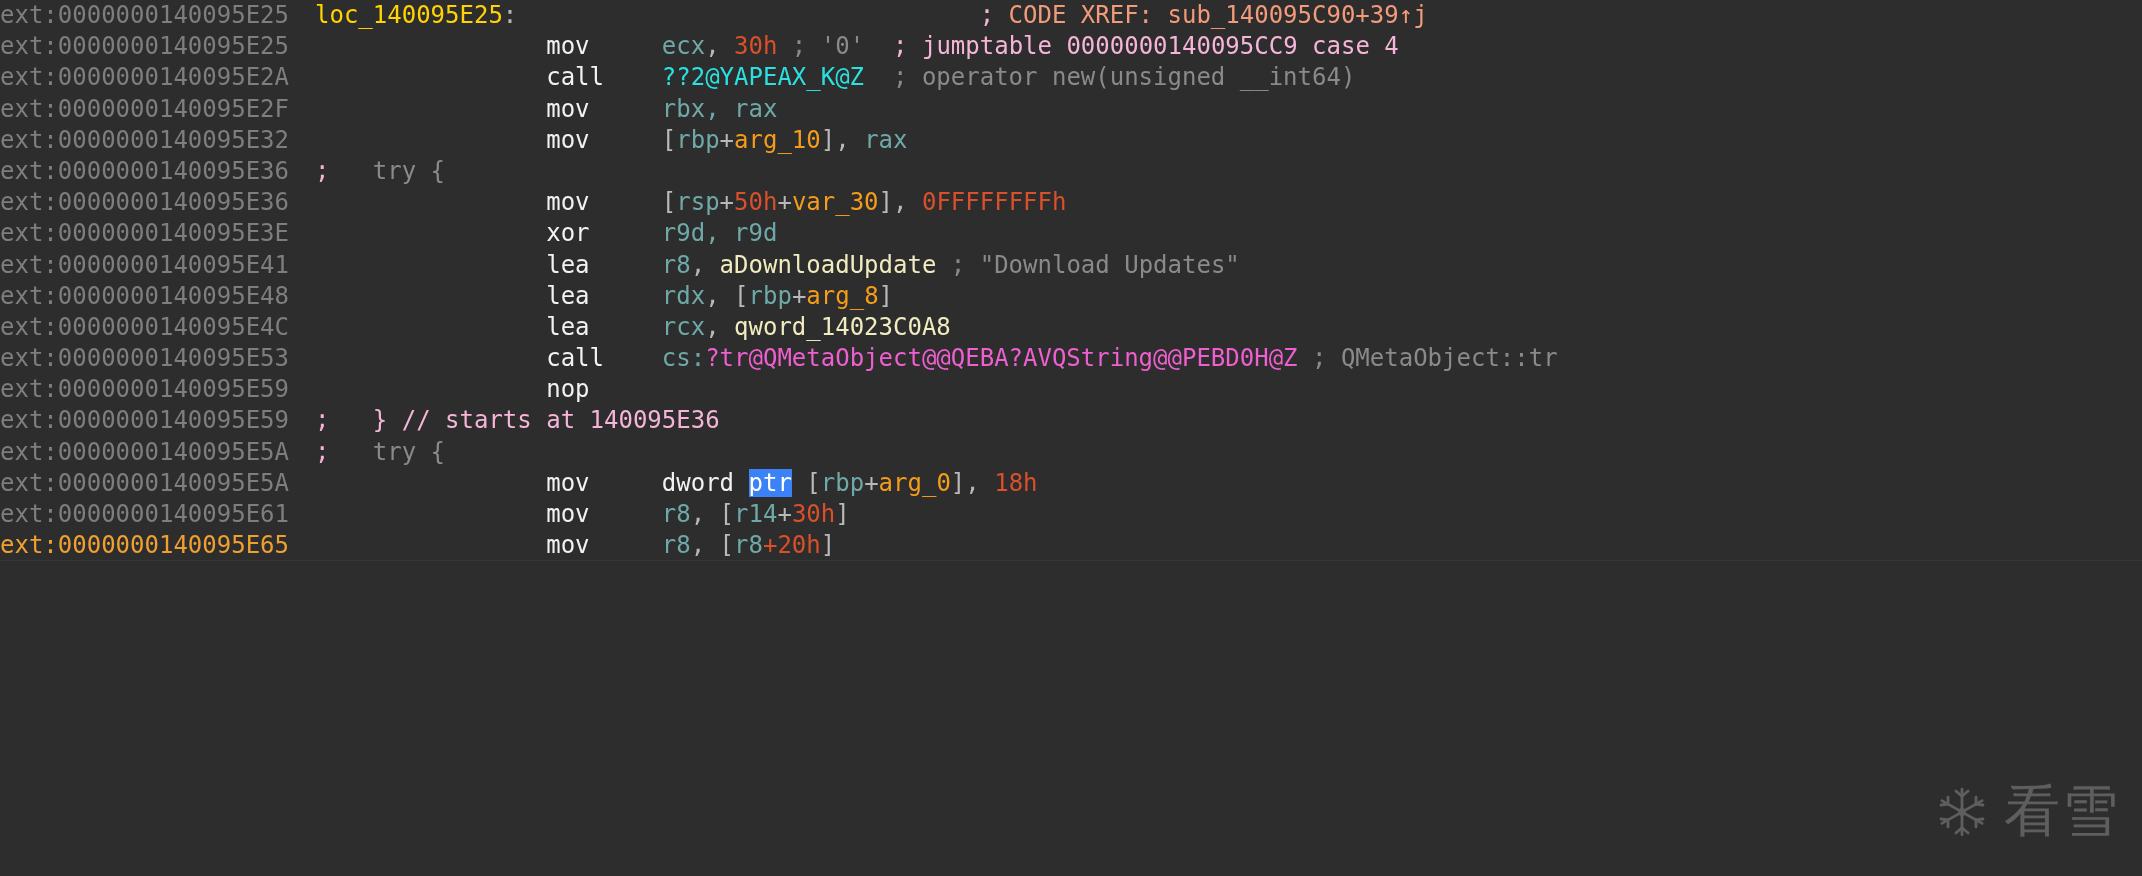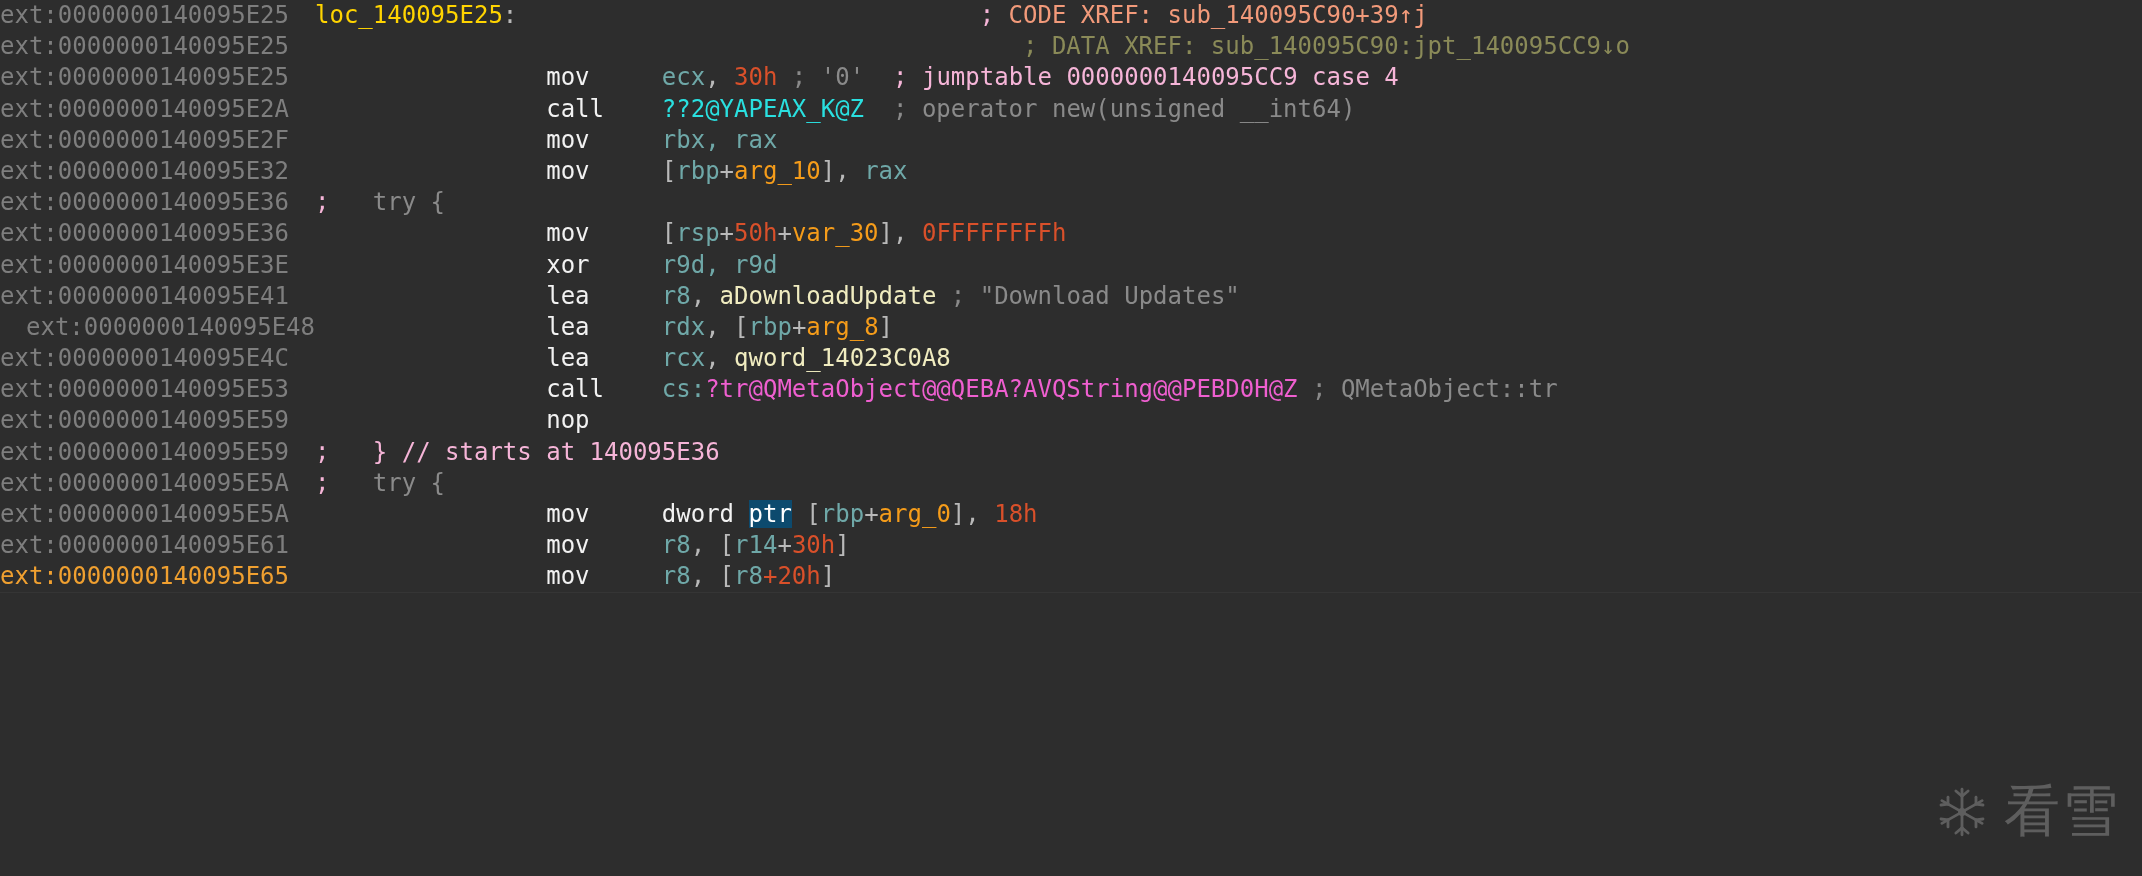--- a/index.html
+++ b/index.html
@@ -33,21 +33,21 @@
   .lbl  { color:#ffd400; }          
   .dname{ color:#f0ecc0; }          
   .api  { color:#2ae0e0; }          
   .mang { color:#ef5fd0; }          
   .cmt  { color:#8a8a8a; }          
   .cmtp { color:#f6b5d8; }          
   .xref { color:#f29a7a; }          
   .xrefd{ color:#8a8a58; }          
   .semi { color:#f6b5d8; }
   .punct{ color:#b9b9b9; }
-  .hl   { background:#0c4a6e; color:#ffffff; }
+  .hl   { background:#3b82f6; color:#ffffff; }
 
   
   #wm{
     position:absolute;
     right:22px; bottom:26px;
     display:flex; align-items:center; gap:14px;
     opacity:.30;
     pointer-events:none;
   }
   #wm .snow{ width:56px;height:56px; }
@@ -61,30 +61,29 @@
      content:"";position:absolute;left:0;right:0;bottom:0;height:1px;
      background:rgba(255,255,255,.04);
   }
 </style>
 </head>
 <body>
 
 <div id="disasm">
   <div id="rows">
       <div class="row"><span class="addr" style="width: 315px;">ext:0000000140095E25</span><span class="lbl">loc_140095E25</span><span class="punct">:</span><span class="punct">                                </span><span class="semi">;</span><span class="xref"> CODE XREF: sub_140095C90+39↑j</span></div>
-      <div class="row"><span class="addr" style="width: 315px;">ext:0000000140095E25</span><span class="punct">                                                 </span><span class="xrefd">; DATA XREF: sub_140095C90:jpt_140095CC9↓o</span></div>
       <div class="row"><span class="addr" style="width: 315px;">ext:0000000140095E25</span><span class="punct">                </span><span class="mn">mov</span><span class="punct">     </span><span class="reg">ecx</span><span class="punct">, </span><span class="num">30h</span><span class="cmt"> ; '0'</span><span class="punct">  </span><span class="cmtp">; jumptable 0000000140095CC9 case 4</span></div>
       <div class="row"><span class="addr" style="width: 315px;">ext:0000000140095E2A</span><span class="punct">                </span><span class="mn">call</span><span class="punct">    </span><span class="api">??2@YAPEAX_K@Z</span><span class="punct">  </span><span class="cmt">; operator new(unsigned __int64)</span></div>
       <div class="row"><span class="addr" style="width: 315px;">ext:0000000140095E2F</span><span class="punct">                </span><span class="mn">mov</span><span class="punct">     </span><span class="reg">rbx, rax</span></div>
       <div class="row"><span class="addr" style="width: 315px;">ext:0000000140095E32</span><span class="punct">                </span><span class="mn">mov</span><span class="punct">     </span><span class="punct">[</span><span class="reg">rbp</span><span class="punct">+</span><span class="var">arg_10</span><span class="punct">], </span><span class="reg">rax</span></div>
       <div class="row"><span class="addr" style="width: 315px;">ext:0000000140095E36</span><span class="semi">;</span><span class="cmt">   try {</span></div>
       <div class="row"><span class="addr" style="width: 315px;">ext:0000000140095E36</span><span class="punct">                </span><span class="mn">mov</span><span class="punct">     </span><span class="punct">[</span><span class="reg">rsp</span><span class="punct">+</span><span class="num">50h</span><span class="punct">+</span><span class="var">var_30</span><span class="punct">], </span><span class="num">0FFFFFFFFh</span></div>
       <div class="row"><span class="addr" style="width: 315px;">ext:0000000140095E3E</span><span class="punct">                </span><span class="mn">xor</span><span class="punct">     </span><span class="reg">r9d, r9d</span></div>
       <div class="row"><span class="addr" style="width: 315px;">ext:0000000140095E41</span><span class="punct">                </span><span class="mn">lea</span><span class="punct">     </span><span class="reg">r8</span><span class="punct">, </span><span class="dname">aDownloadUpdate</span><span class="punct"> </span><span class="cmt">; "Download Updates"</span></div>
-      <div class="row"><span class="addr" style="width: 315px; text-align: right;">ext:0000000140095E48</span><span class="punct">                </span><span class="mn">lea</span><span class="punct">     </span><span class="reg">rdx</span><span class="punct">, [</span><span class="reg">rbp</span><span class="punct">+</span><span class="var">arg_8</span><span class="punct">]</span></div>
+      <div class="row"><span class="addr" style="width: 315px;">ext:0000000140095E48</span><span class="punct">                </span><span class="mn">lea</span><span class="punct">     </span><span class="reg">rdx</span><span class="punct">, [</span><span class="reg">rbp</span><span class="punct">+</span><span class="var">arg_8</span><span class="punct">]</span></div>
       <div class="row"><span class="addr" style="width: 315px;">ext:0000000140095E4C</span><span class="punct">                </span><span class="mn">lea</span><span class="punct">     </span><span class="reg">rcx</span><span class="punct">, </span><span class="dname">qword_14023C0A8</span></div>
       <div class="row"><span class="addr" style="width: 315px;">ext:0000000140095E53</span><span class="punct">                </span><span class="mn">call</span><span class="punct">    </span><span class="reg">cs:</span><span class="mang">?tr@QMetaObject@@QEBA?AVQString@@PEBD0H@Z</span><span class="punct"> </span><span class="cmt">; QMetaObject::tr</span></div>
       <div class="row"><span class="addr" style="width: 315px;">ext:0000000140095E59</span><span class="punct">                </span><span class="mn">nop</span></div>
       <div class="row"><span class="addr" style="width: 315px;">ext:0000000140095E59</span><span class="semi">;</span><span class="cmtp">   } // starts at 140095E36</span></div>
       <div class="row"><span class="addr" style="width: 315px;">ext:0000000140095E5A</span><span class="semi">;</span><span class="cmt">   try {</span></div>
       <div class="row"><span class="addr" style="width: 315px;">ext:0000000140095E5A</span><span class="punct">                </span><span class="mn">mov</span><span class="punct">     </span><span class="mn">dword </span><span class="hl">ptr</span><span class="punct"> [</span><span class="reg">rbp</span><span class="punct">+</span><span class="var">arg_0</span><span class="punct">], </span><span class="num">18h</span></div>
       <div class="row"><span class="addr" style="width: 315px;">ext:0000000140095E61</span><span class="punct">                </span><span class="mn">mov</span><span class="punct">     </span><span class="reg">r8</span><span class="punct">, [</span><span class="reg">r14</span><span class="punct">+</span><span class="num">30h</span><span class="punct">]</span></div>
       <div class="row cur"><span class="addr" style="width: 315px;">ext:0000000140095E65</span><span class="punct">                </span><span class="mn">mov</span><span class="punct">     </span><span class="reg">r8</span><span class="punct">, [</span><span class="reg">r8</span><span class="num">+</span><span class="num">20h</span><span class="punct">]</span></div>
     </div>
 

